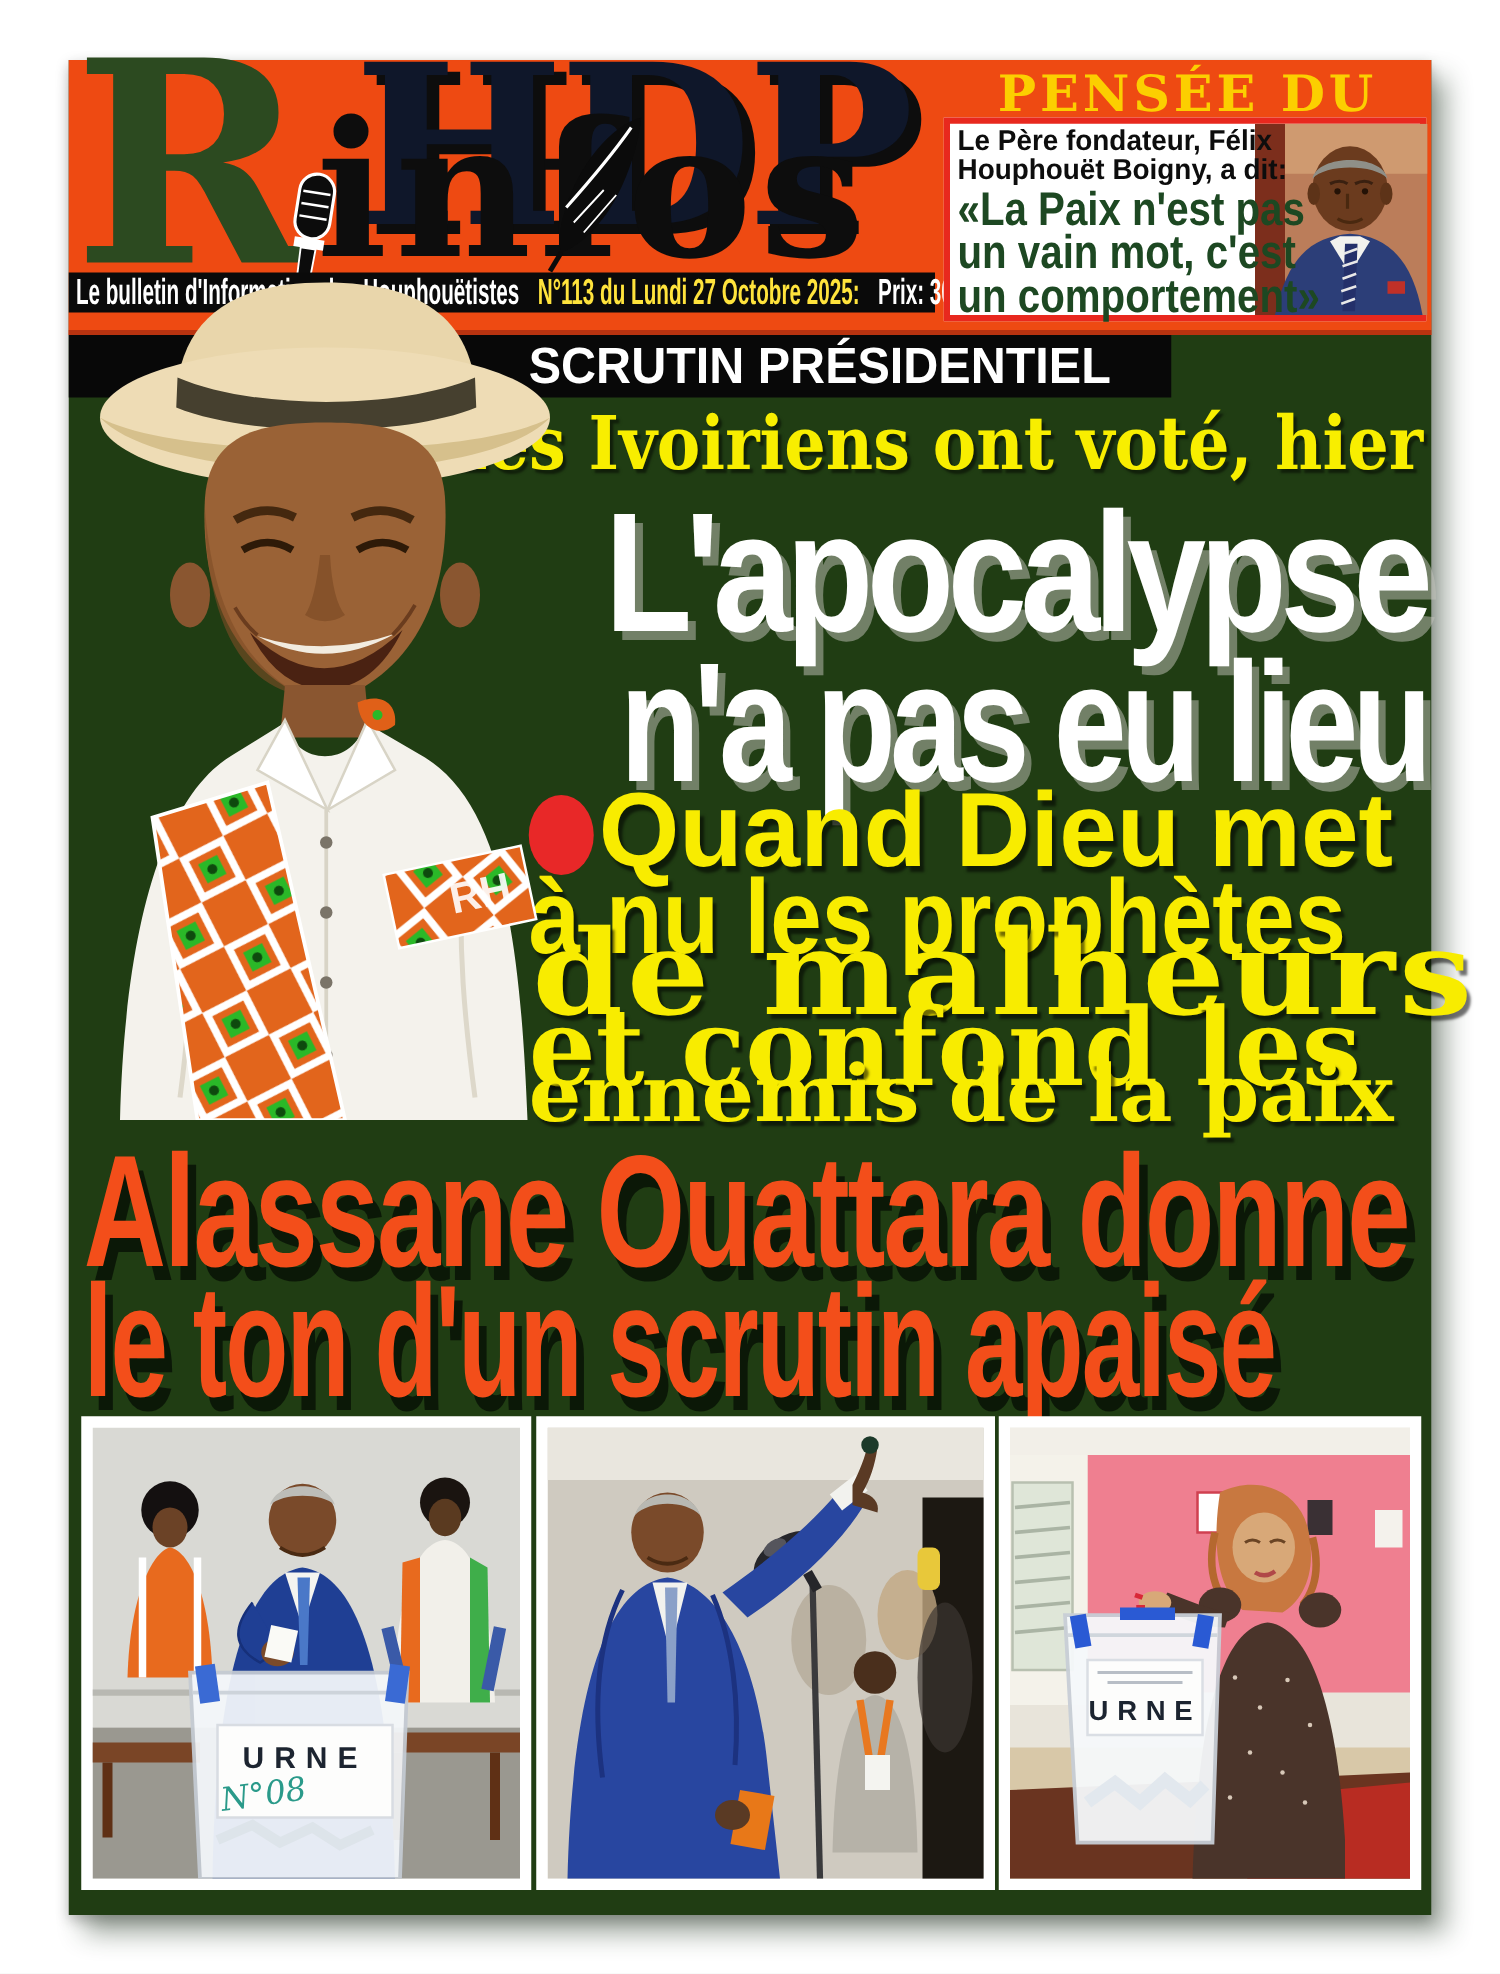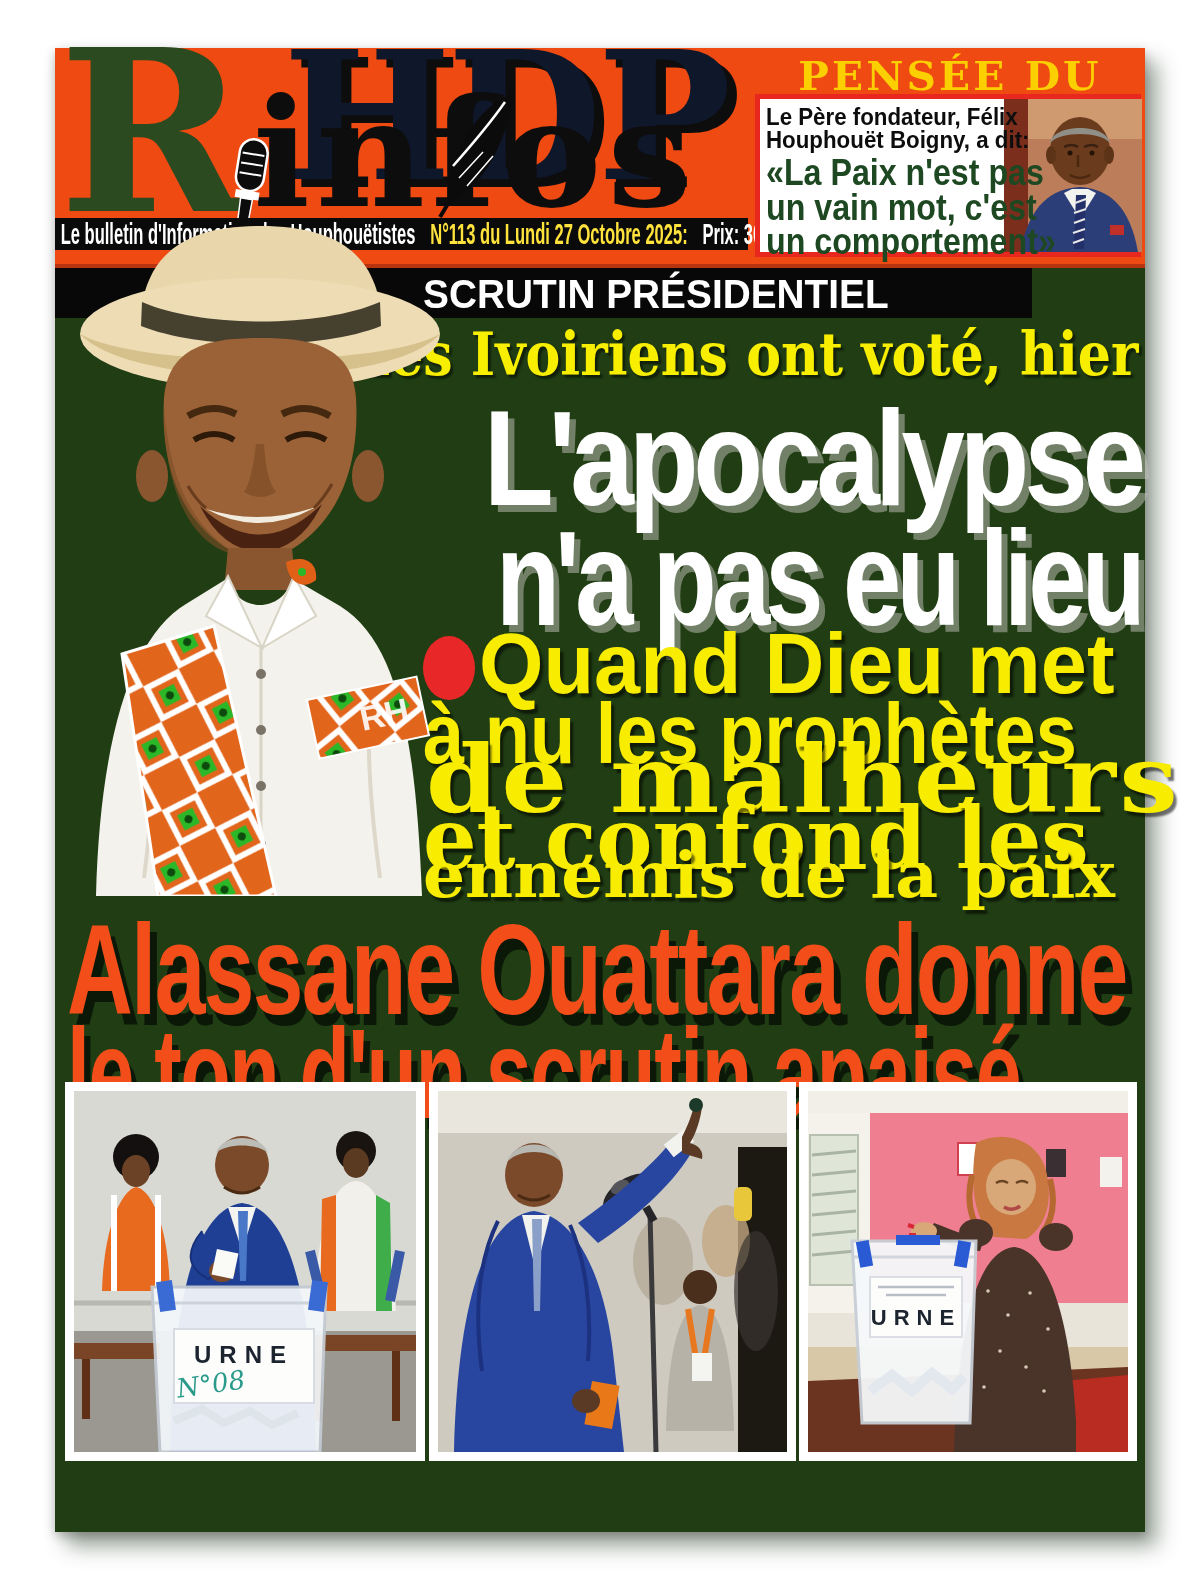--- a/index.html
+++ b/index.html
@@ -24,29 +24,29 @@
   .strip-inner{display:flex;gap:26px;transform:scale(.57,1);transform-origin:left center;
          font-weight:bold;font-size:29px;padding-left:10px;}
   .strip .t-white{color:#ffffff;} .strip .t-yellow{color:#ffe33c;}
   .orange-gap{position:absolute;left:0;top:202px;width:1090px;height:18px;background:#ee4a12;
          border-bottom:4px solid #b83310;box-sizing:border-box;z-index:2;}
   
   .pensee-title{position:absolute;left:703px;top:4px;width:384px;text-align:center;
          font-family:"DejaVu Serif",serif;font-weight:bold;font-size:40px;color:#fccf00;
          letter-spacing:3px;transform:scale(1.02,1.0);transform-origin:center top;}
   .pensee-box{position:absolute;left:700px;top:46px;width:386px;height:163px;background:#ffffff;
-         border:5px solid #e8281e;box-sizing:border-box;display:flex;z-index:4;align-items:flex-end;}
+         border:5px solid #e8281e;box-sizing:border-box;display:flex;z-index:4;}
   .pensee-text{width:238px;padding:2px 0 0 6px;}
   .pensee-intro{font-size:23px;font-weight:bold;color:#0d0d0d;line-height:1.02;
          transform:scale(.97,1);transform-origin:left top;white-space:nowrap;}
   .pensee-quote{margin-top:3px;font-size:35px;font-weight:bold;color:#1d4822;line-height:.92;
          transform:scale(.92,1.08);transform-origin:left top;white-space:nowrap;}
   .pensee-photo{width:138px;height:100%;}
   
-  .kicker-bar{position:absolute;left:0;top:220px;width:977px;height:50px;background:#080808;z-index:2;}
+  .kicker-bar{position:absolute;left:0;top:220px;width:882px;height:50px;background:#080808;z-index:2;}
   .kicker{position:absolute;left:368px;top:3px;color:#ffffff;font-weight:bold;font-size:40px;
          letter-spacing:0px;transform:scale(.97,1.02);transform-origin:left top;white-space:nowrap;}
   .deck{position:absolute;right:6px;top:272px;font-family:"DejaVu Serif",serif;font-weight:bold;
          font-size:58px;color:#f8ee00;white-space:nowrap;z-index:4;
          transform:scale(.9,1.02);transform-origin:right top;text-shadow:3px 3px 2px rgba(0,0,0,.5);}
   .headline{position:absolute;right:4px;color:#ffffff;font-weight:bold;white-space:nowrap;z-index:4;
          font-size:108px;line-height:1;letter-spacing:-5px;
          text-shadow:6px 6px 0 rgba(195,195,188,.5);}
   .headline.l1{top:342px;transform:scale(1.06,1.26);transform-origin:right top;}
   .headline.l2{top:462px;transform:scale(0.97,1.26);transform-origin:right top;}
@@ -64,21 +64,21 @@
   .sub.s5{left:368px;top:796px;font-family:"DejaVu Serif",serif;font-size:63px;
          transform:scale(1.05,1.0);transform-origin:left top;}
   
   .banner{position:absolute;left:12px;color:#f34e1a;font-weight:bold;white-space:nowrap;z-index:4;
          font-size:106px;line-height:1;letter-spacing:-2px;text-shadow:8px 9px 0 rgba(8,18,6,.85);}
   .banner.b1{top:858px;transform:scale(.86,1.2);transform-origin:left top;}
   .banner.b2{top:962px;transform:scale(.78,1.2);transform-origin:left top;}
   
   .portrait{position:absolute;left:5px;top:170px;width:390px;height:678px;z-index:5;}
   
-  .photo{position:absolute;top:1034px;height:379px;background:#ffffff;box-sizing:border-box;
+  .photo{position:absolute;top:1085px;height:379px;background:#ffffff;box-sizing:border-box;
          padding:9px;z-index:4;}
   .photo svg{width:100%;height:100%;display:block;}
   .photo.p1{left:10px;width:360px;}
   .photo.p2{left:374px;width:367px;}
   .photo.p3{left:744px;width:338px;}
 </style>
 </head>
 <body>
 
 <div class="stage">

